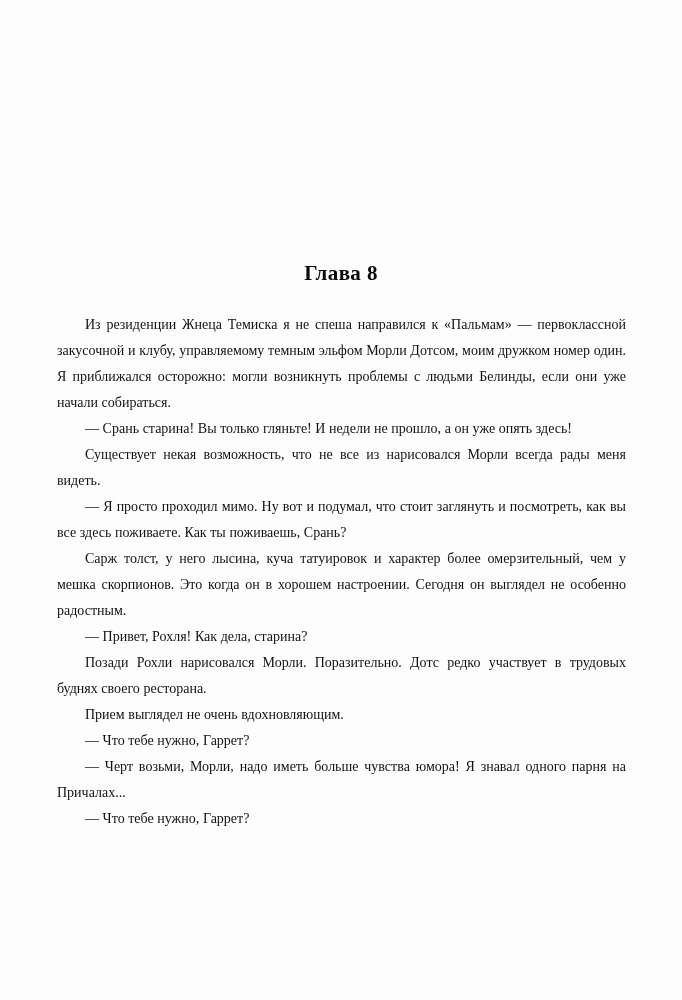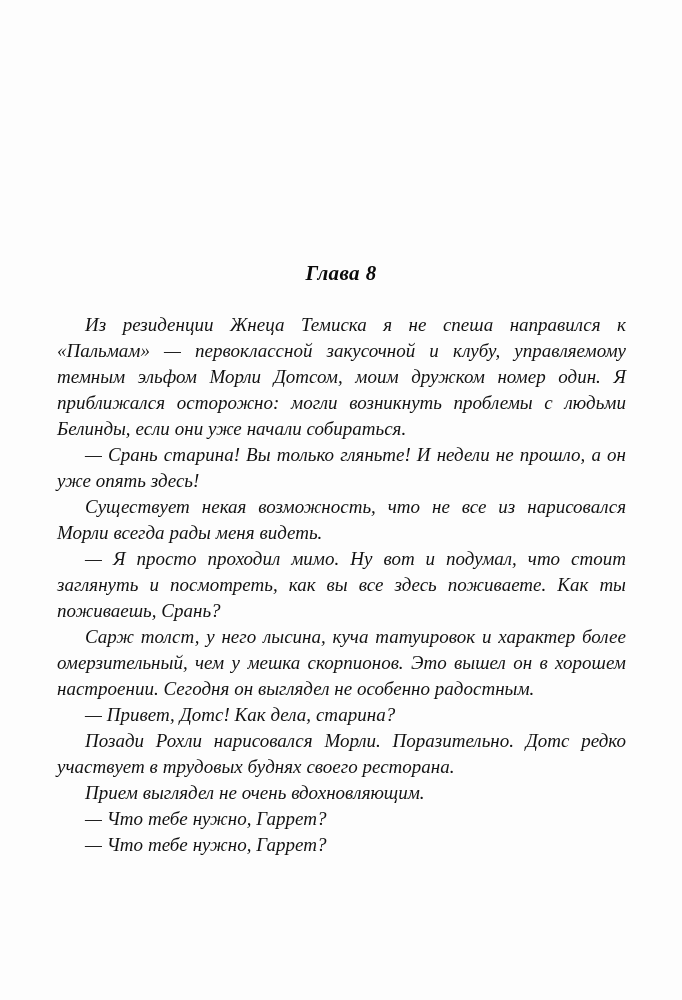--- a/index.html
+++ b/index.html
@@ -43,46 +43,47 @@
     left: 57px;
     top: 312px;
     width: 569px;
   }
 
   p.para {
     margin: 0;
     text-indent: 28px;
     text-align: justify;
     text-justify: inter-word;
-    font-size: 19px;
+    font-size: 14px;
     line-height: 26px;
     color: #121212;
     hyphens: manual;
     -webkit-hyphens: manual;
     word-spacing: 0.1px;
   }
 
   
   #text-column p.para:last-child {
     margin-bottom: 0;
   }
 </style>
 </head>
 <body>
 
-<div id="page" style="background: rgb(253, 253, 253); color: rgb(18, 18, 18); font-style: italic;">
+<div id="page" style="background: rgb(253, 253, 253); color: rgb(18, 18, 18);">
 
   <h1 id="chapter-heading">Глава 8</h1>
 
   <div id="text-column">
       <p class="para">Из резиденции Жнеца Темиска я не спеша направился к «Пальмам» — первоклассной закусочной и клубу, управляемому темным эльфом Морли Дотсом, моим дружком номер один. Я приближался осторожно: могли возникнуть проблемы с людьми Белинды, если они уже начали собираться.</p>
       <p class="para">— Срань старина! Вы только гляньте! И недели не прошло, а он уже опять здесь!</p>
       <p class="para">Существует некая возможность, что не все из нарисовался Морли всегда рады меня видеть.</p>
       <p class="para">— Я просто проходил мимо. Ну вот и подумал, что стоит заглянуть и посмотреть, как вы все здесь поживаете. Как ты поживаешь, Срань?</p>
-      <p class="para">Сарж толст, у него лысина, куча татуировок и характер более омерзительный, чем у мешка скорпионов. Это вышел он в хорошем настроении. Сегодня он выглядел не особенно радостным.</p>
-      <p class="para">— Привет, Дотс! Как дела, старина?</p>
+      <p class="para">Сарж толст, у него лысина, куча татуировок и характер более омерзительный, чем у мешка скорпионов. Это когда он в хорошем настроении. Сегодня он выглядел не особенно радостным.</p>
+      <p class="para">— Привет, Рохля! Как дела, старина?</p>
       <p class="para">Позади Рохли нарисовался Морли. Поразительно. Дотс редко участвует в трудовых буднях своего ресторана.</p>
       <p class="para">Прием выглядел не очень вдохновляющим.</p>
       <p class="para">— Что тебе нужно, Гаррет?</p>
+      <p class="para">— Черт возьми, Морли, надо иметь больше чувства юмора! Я знавал одного парня на Причалах...</p>
       <p class="para">— Что тебе нужно, Гаррет?</p>
     </div>
 
 </div>
 
 </body></html>

